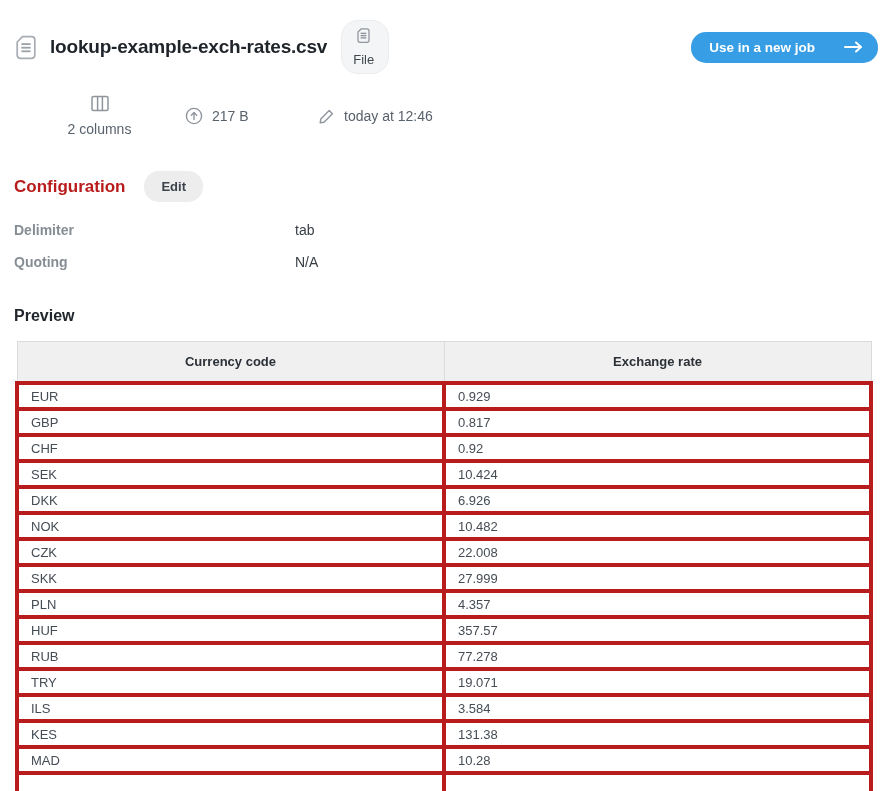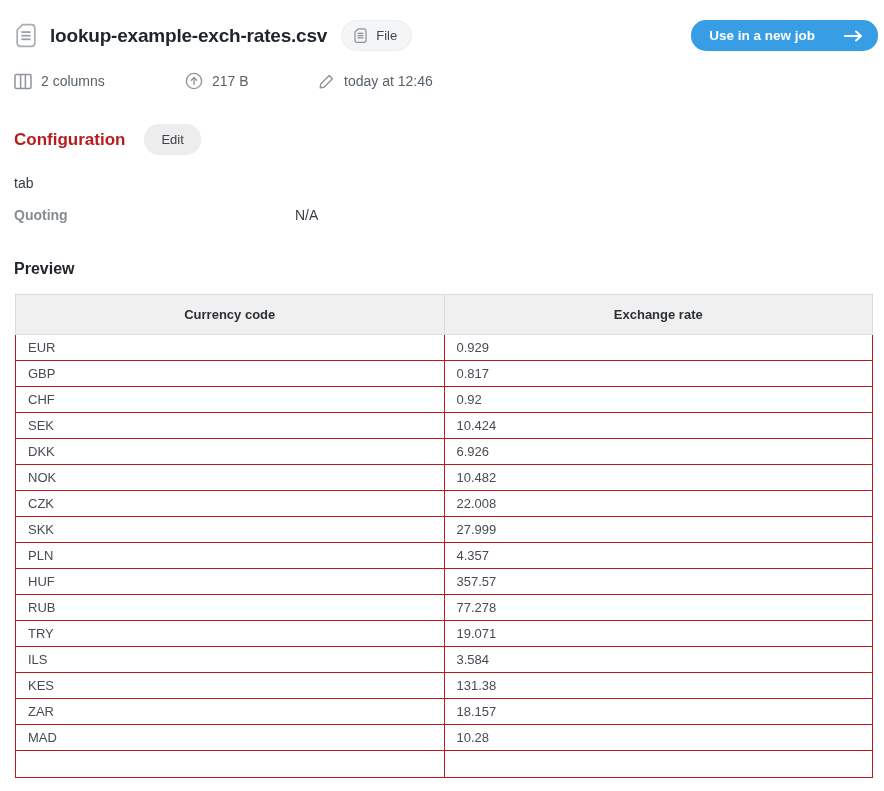--- a/index.html
+++ b/index.html
@@ -15,67 +15,67 @@
   .file-header { display: flex; align-items: center; margin: 20px 6px 0 14px; }
   .doc-icon svg { display: block; }
   .file-title {
     margin: 0 0 0 12px; font-size: 19px; font-weight: bold;
     color: #1e242a; letter-spacing: -0.2px; white-space: nowrap;
   }
   .file-badge {
     display: inline-flex; align-items: center; gap: 8px;
     margin-left: 14px; padding: 6px 14px 6px 11px;
     background: #f4f5f6; border: 1px solid #eaecee; border-radius: 17px;
-    font-size: 13px; color: #40474e;
+    font-size: 13px; color: #40474e; flex-direction: column;
   }
   .header-spacer { flex: 1; }
   .primary-btn {
     display: inline-flex; align-items: center; gap: 29px;
     background: #379de4; color: #ffffff; border: none; border-radius: 15px;
     padding: 8px 15px 8px 18px; font-size: 13.5px; font-weight: bold;
     font-family: "Liberation Sans", sans-serif; cursor: pointer; white-space: nowrap;
   }
 
   
   .meta-row {
     display: flex; align-items: center; margin: 21px 0 0 14px;
     font-size: 14px; color: #59626b;
   }
   .meta-item { display: inline-flex; align-items: center; gap: 9px; }
-  .meta-item.columns { width: 171px; }
+  .meta-item.columns { width: 171px; flex-direction: column; }
   .meta-item.size { width: 133px; }
   .meta-item svg { flex: none; display: block; }
 
   
   .config-head { display: flex; align-items: center; gap: 19px; margin: 34px 0 0 14px; }
   .section-title { margin: 0; font-size: 17px; font-weight: bold; color: #b91c1c; }
   .edit-btn {
     background: #ededee; border: none; border-radius: 15px;
-    padding: 8px 17px; font-size: 13px; font-weight: normal; color: #3c434a;
+    padding: 8px 17px; font-size: 13px; font-weight: bold; color: #3c434a;
     font-family: "Liberation Sans", sans-serif; cursor: pointer;
   }
   .fields { margin: 21px 0 0 14px; }
   .field-row { display: flex; margin-bottom: 17px; font-size: 14px; line-height: 15px; }
   .field-label { width: 281px; font-weight: bold; color: #868d94; }
   .field-value { color: #363d44; }
 
   
   .preview-title { margin: 37px 0 0 14px; font-size: 16px; font-weight: bold; color: #21262c; }
   table.preview-table {
     border-collapse: collapse; table-layout: fixed;
     width: 858px; margin: 16px 11px 0 15px;
   }
   .preview-table th {
     width: 51%;
     background: #f0f0f0; border: 1px solid #d9dcde;
     height: 28px; padding: 12px;
     font-size: 13px; font-weight: bold; color: #2b3137; text-align: center;
   }
   .preview-table td {
-    border: 1px solid #b91c1c; height: 26px;
+    border: 4px solid #b91c1c; height: 26px;
     padding: 0 0 0 12px; font-size: 13px; color: #454c54;
     overflow: hidden; white-space: nowrap;
   }
   .preview-table tr.partial td { height: 27px; }
 </style>
 </head>
 <body>
 
 <div class="file-header">
   <span class="doc-icon">
@@ -133,20 +133,21 @@
 
 <section>
   <div class="config-head">
     <h2 class="section-title">Configuration</h2>
     <button class="edit-btn">Edit</button>
   </div>
   <div class="fields">
 
 
       <div class="field-row">
+        <div class="field-label">Delimiter</div>
         <div class="field-value">tab</div>
       </div>
 
       <div class="field-row">
         <div class="field-label">Quoting</div>
         <div class="field-value">N/A</div>
       </div>
     </div>
 </section>
 
@@ -224,24 +225,20 @@
         <tr>
           <td>ILS</td>
           <td>3.584</td>
         </tr>
 
         <tr>
           <td>KES</td>
           <td>131.38</td>
         </tr>
 
-        <tr>
-          <td>ZAR</td>
-          <td>18.157</td>
-        </tr>
 
         <tr>
           <td>MAD</td>
           <td>10.28</td>
         </tr>
       </tbody>
     <tbody>
       <tr class="partial">
         <td></td>
         <td></td>

